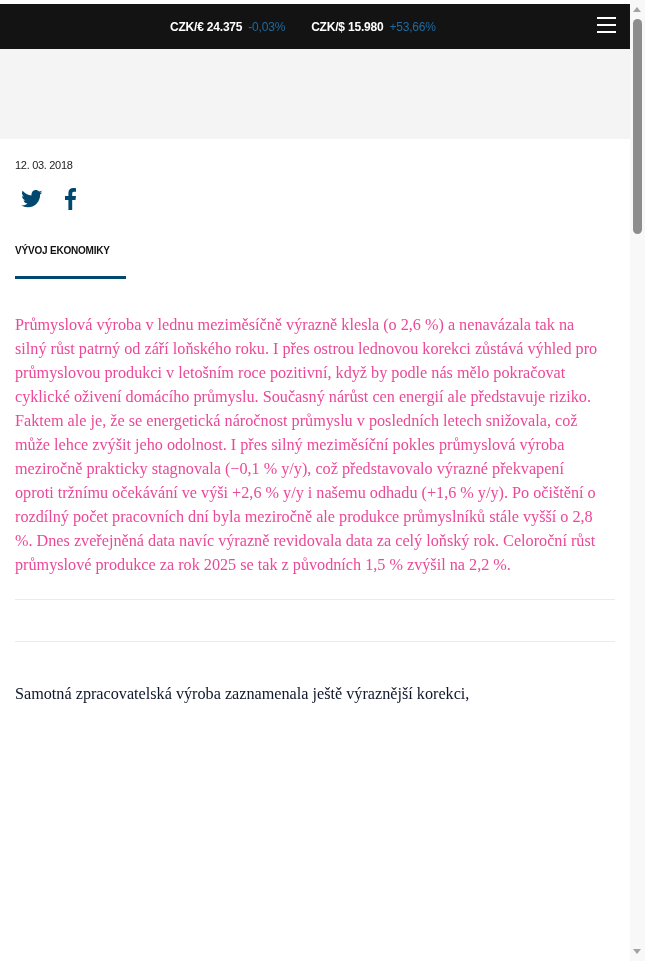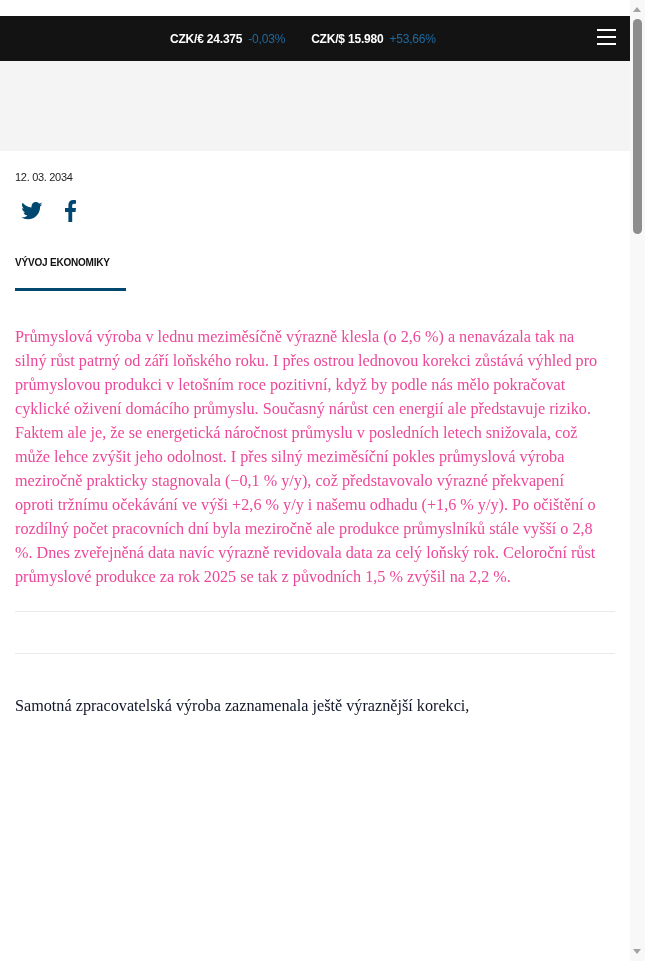--- a/index.html
+++ b/index.html
@@ -1,19 +1,19 @@
 <!DOCTYPE html>
 <html><head>
   <meta charset="utf-8">
   <style>
     * { box-sizing: border-box; margin: 0; padding: 0; }
     html, body { width: 645px; height: 961px; overflow: hidden; background: #ffffff; }
     body { position: relative; font-family: "Liberation Sans", sans-serif; }
 
-    .page { position: absolute; left: 0; top: 16px; width: 630px; height: 758px; overflow: hidden; background: #ffffff; }
+    .page { position: absolute; left: 0; top: 4px; width: 630px; height: 758px; overflow: hidden; background: #ffffff; }
 
     
     .topbar { height: 45px; background: #131313; position: relative; }
     .rates { position: absolute; left: 170px; top: 0; height: 45px; display: flex; align-items: center; font-size: 12px; letter-spacing: -0.2px; }
     .rate { display: flex; align-items: center; margin-right: 26px; }
     .rate-label { color: #ffffff; font-weight: bold; margin-right: 6px; }
     .rate-change { color: #1f6aa0; }
     .hamburger { position: absolute; right: 14px; top: 13px; width: 19px; height: 18px; cursor: pointer; }
     .hamburger span { display: block; width: 19px; height: 2px; background: #ffffff; margin-bottom: 5px; }
 
@@ -71,21 +71,21 @@
       <span></span>
         <span></span>
         <span></span>
     </div>
   </div>
 
   <div class="ad-area"></div>
 
 
   <div class="article">
-    <div class="date">12. 03. 2034</div>
+    <div class="date">12. 03. 2018</div>
 
     <div class="share">
       <span class="share-icon tw">
         <svg width="22" height="18" viewBox="0 0 24 20">
           <path fill="#00486f" d="M23.6 2.4c-.9.4-1.8.6-2.8.8 1-.6 1.8-1.5 2.1-2.7-.9.6-2 1-3.1 1.2C18.9.7 17.6.1 16.2.1c-2.7 0-4.8 2.2-4.8 4.8 0 .4 0 .8.1 1.1C7.5 5.8 3.9 3.9 1.6.9c-.4.7-.7 1.6-.7 2.4 0 1.7.9 3.2 2.2 4-.8 0-1.5-.2-2.2-.6v.1c0 2.3 1.7 4.3 3.9 4.7-.4.1-.8.2-1.3.2-.3 0-.6 0-.9-.1.6 1.9 2.4 3.3 4.5 3.4-1.7 1.3-3.7 2.1-6 2.1-.4 0-.8 0-1.2-.1 2.1 1.4 4.7 2.2 7.4 2.2 8.9 0 13.7-7.4 13.7-13.7v-.6c.9-.7 1.8-1.5 2.4-2.5z"></path>
         </svg>
       </span>
       <span class="share-icon fb">
         <svg width="11" height="22" viewBox="0 0 11 22">
           <path fill="#00486f" d="M7.2 22V12h3.3l.5-3.9H7.2V5.6c0-1.1.3-1.9 1.9-1.9H11V.2C10.7.1 9.5 0 8.2 0 5.4 0 3.4 1.7 3.4 4.9v3.2H0V12h3.4v10h3.8z"></path>

